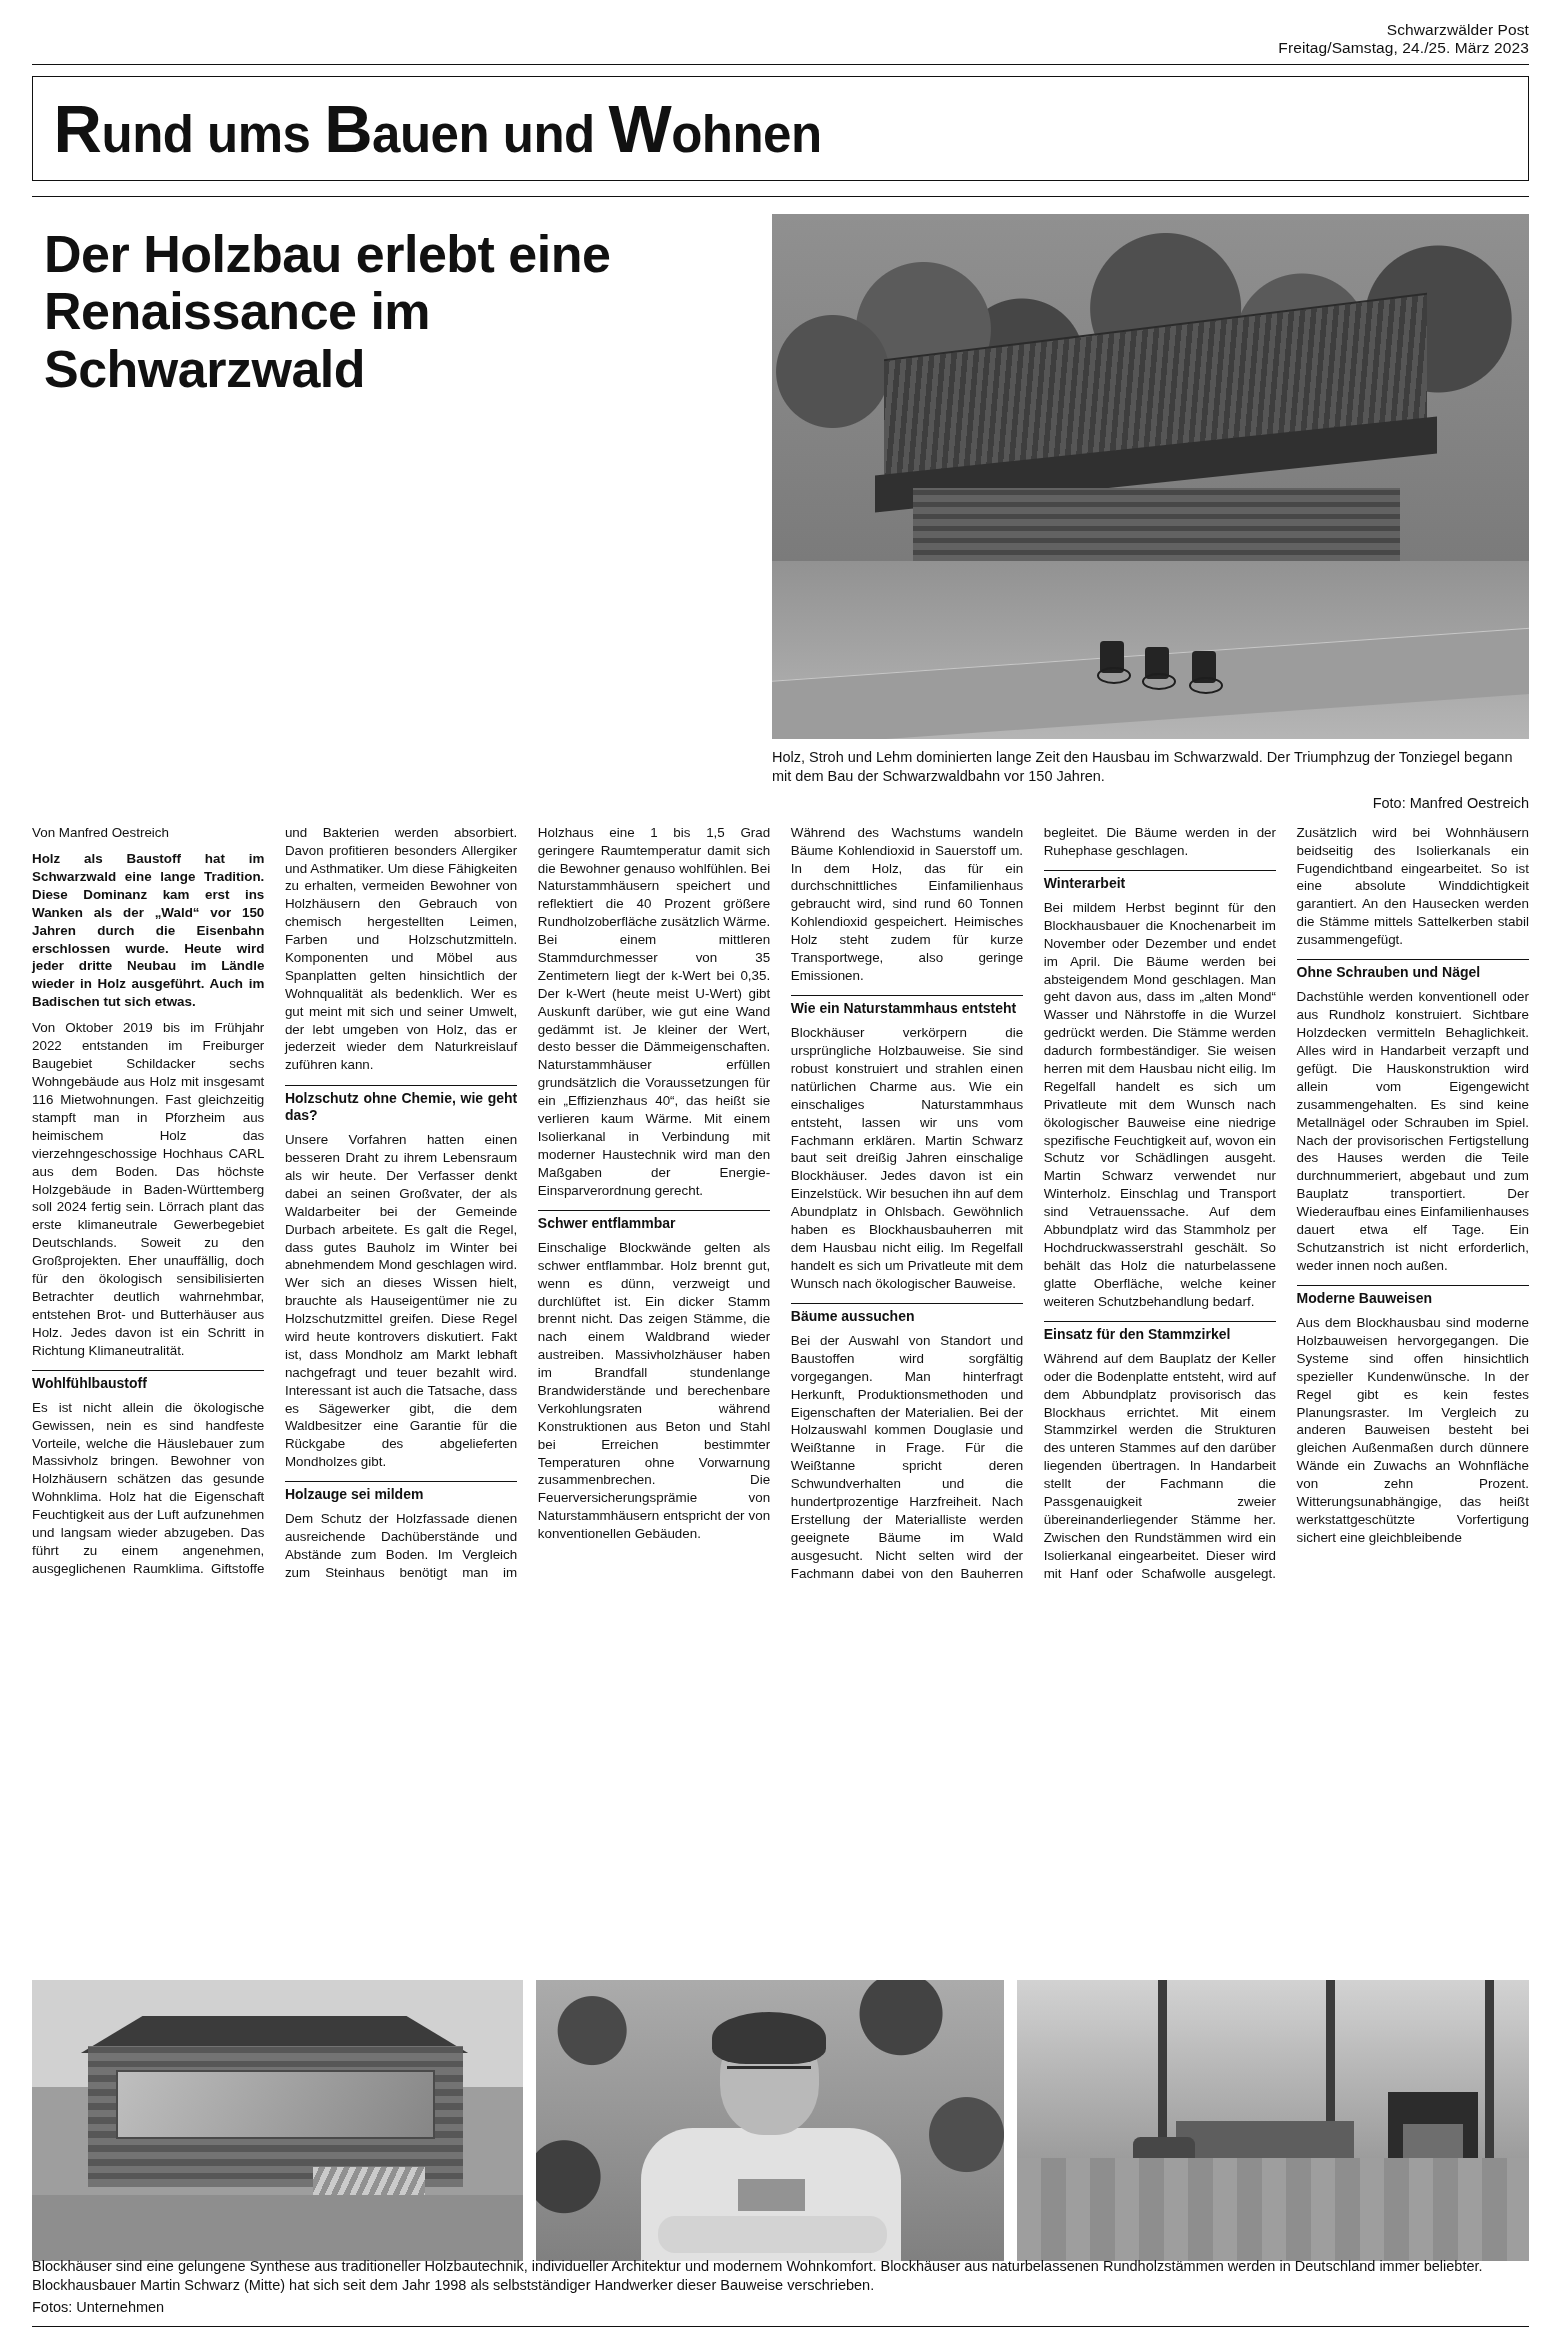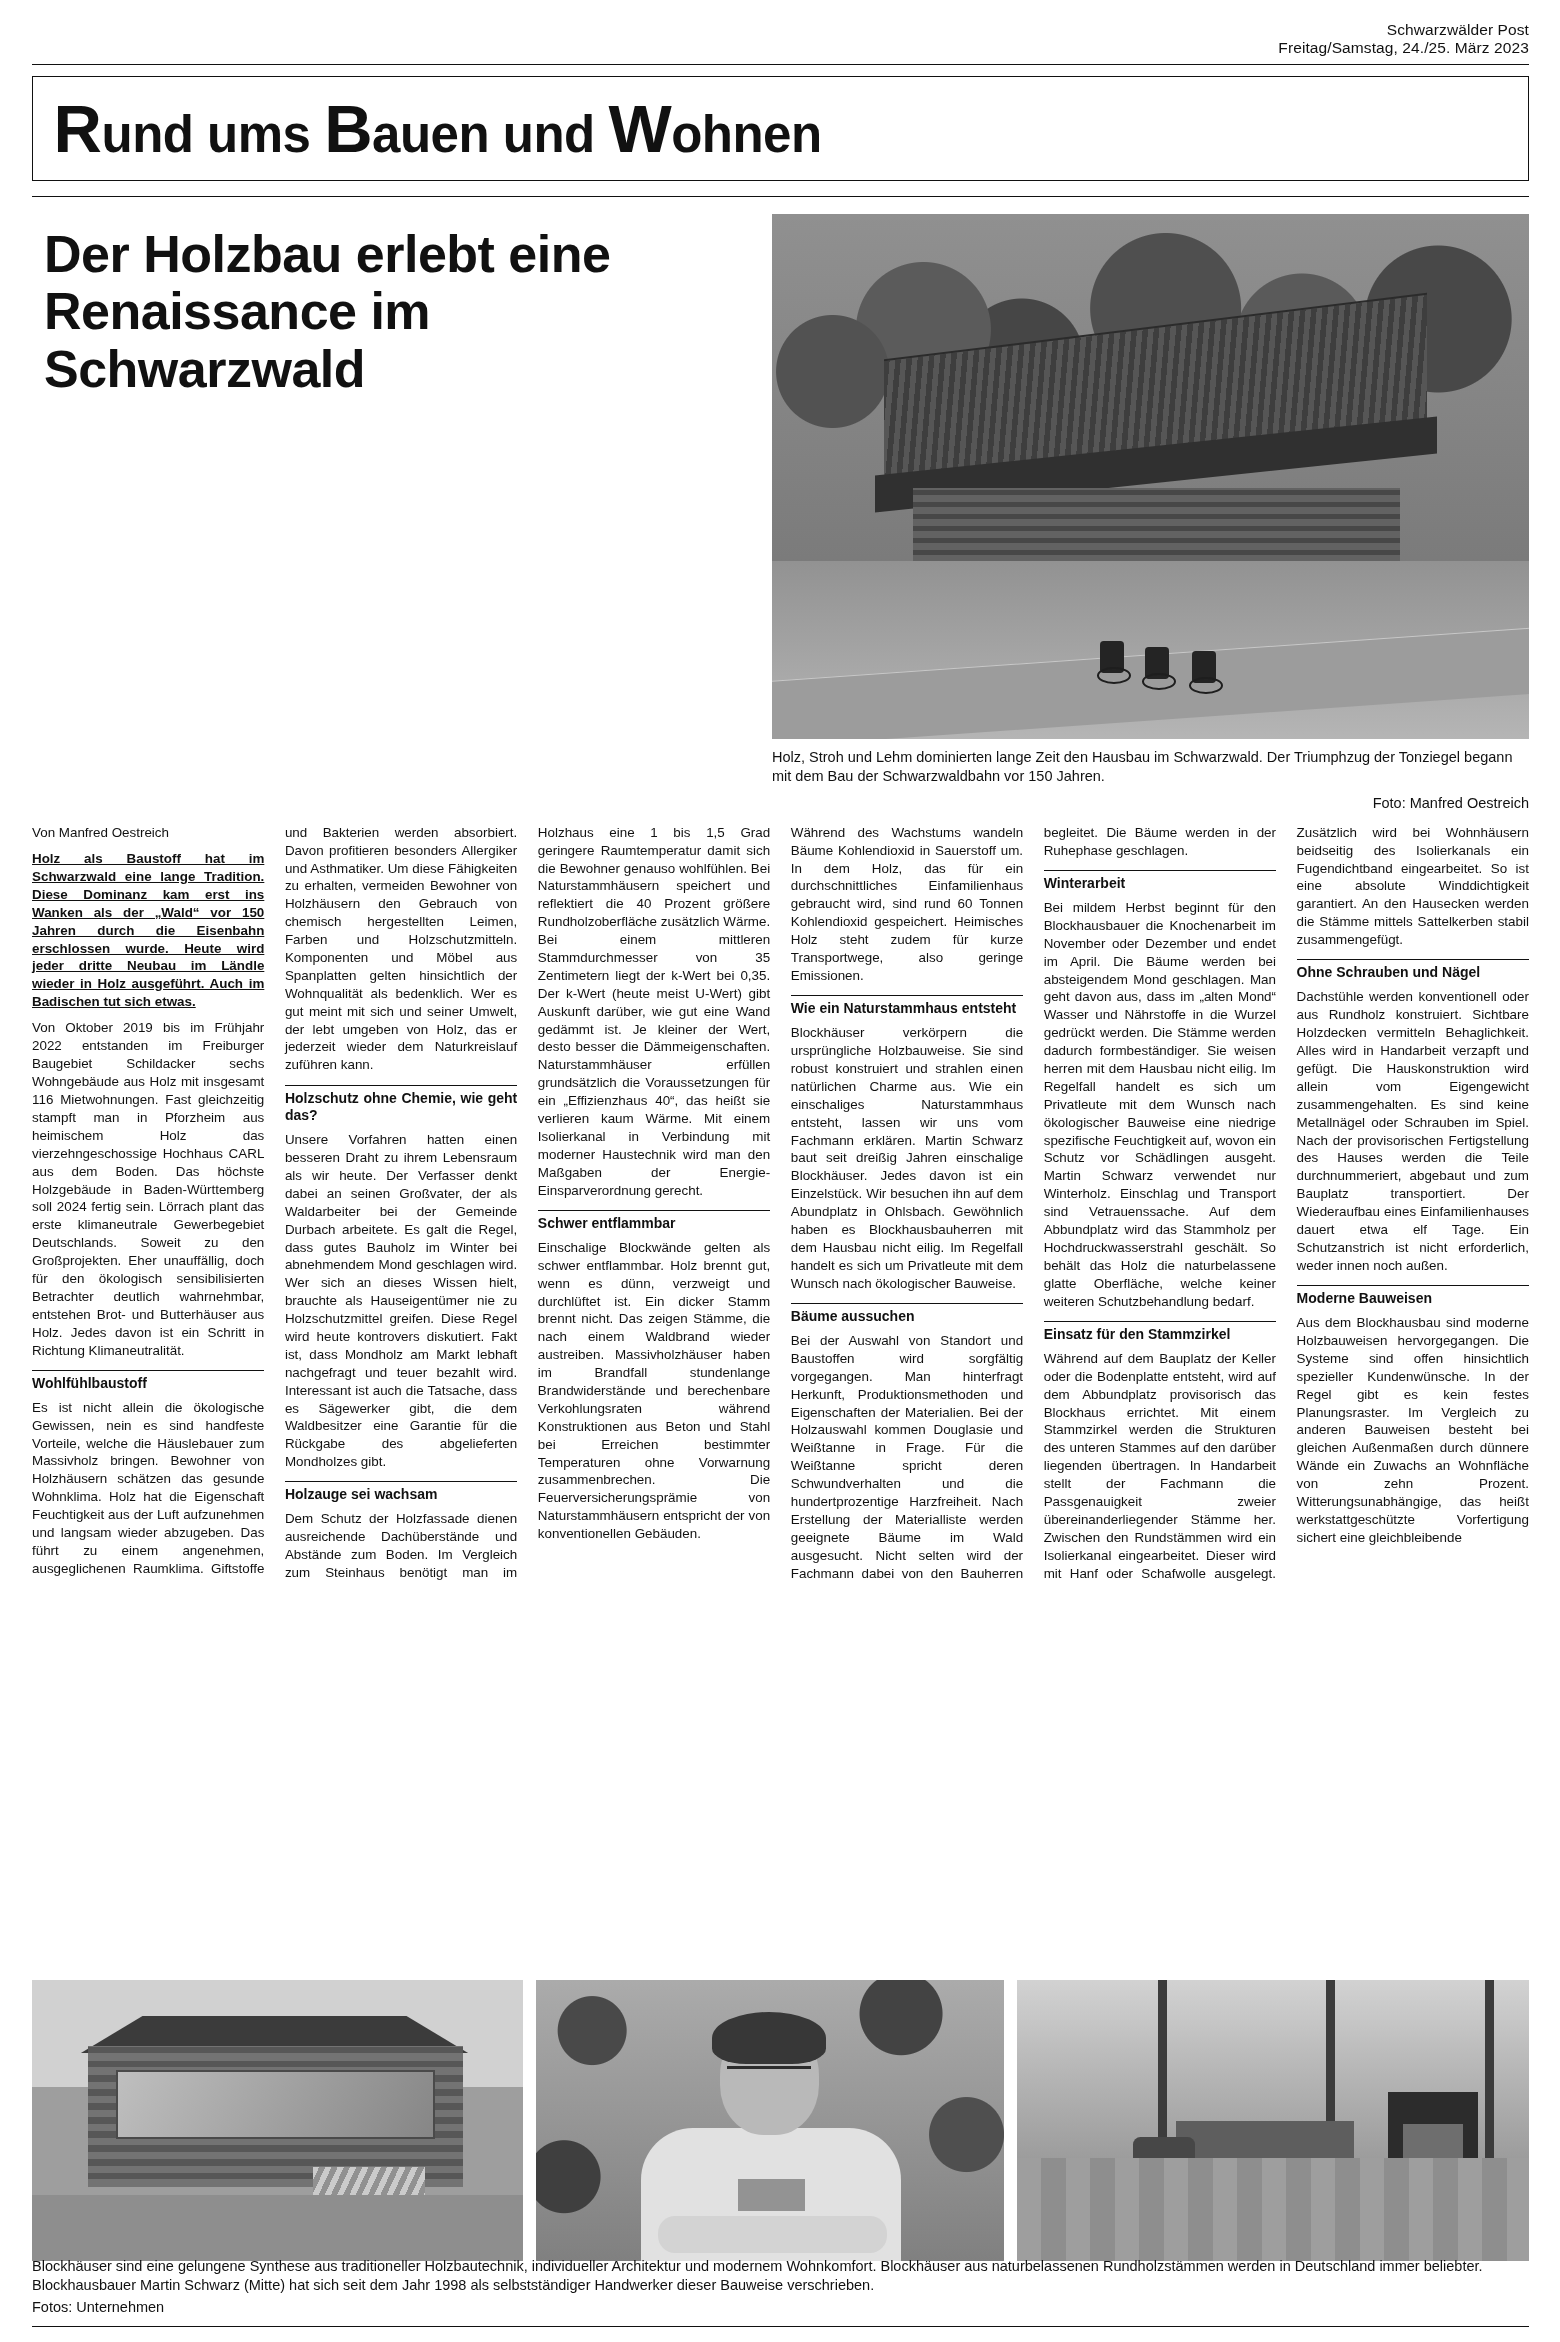--- a/index.html
+++ b/index.html
@@ -70,21 +70,21 @@
     column-count:6;
     column-gap:20.6px;
     column-rule:none;
     font-size:13.4px;
     line-height:1.335;
     text-align:justify;
     hyphens:auto;
   }
   .cols p { margin:0 0 8.4px 0; }
   .byline { font-size:13.4px; margin:0 0 7.5px 0; }
-  .lead { font-weight:700;text-decoration:underline; }
+  .lead { font-weight:700; }
   .subhead {
     font-weight:700; font-size:14px; line-height:1.25;
     margin:10.3px 0 6.6px 0;
     padding-top:4px;
     border-top:1.4px solid #111;
     break-after:avoid;
   }
 
   
 
@@ -242,21 +242,21 @@
     <p class="byline">Von Manfred Oestreich</p>
     <p class="lead">Holz als Baustoff hat im Schwarzwald eine lange Tradition. Diese Dominanz kam erst ins Wanken als der „Wald“ vor 150 Jahren durch die Eisenbahn erschlossen wurde. Heute wird jeder dritte Neubau im Ländle wieder in Holz ausgeführt. Auch im Badischen tut sich etwas.</p>
     <p>Von Oktober 2019 bis im Frühjahr 2022 entstanden im Freiburger Baugebiet Schildacker sechs Wohngebäude aus Holz mit insgesamt 116 Mietwohnungen. Fast gleichzeitig stampft man in Pforzheim aus heimischem Holz das vierzehngeschossige Hochhaus CARL aus dem Boden. Das höchste Holzgebäude in Baden-Württemberg soll 2024 fertig sein. Lörrach plant das erste klimaneutrale Gewerbegebiet Deutschlands. Soweit zu den Großprojekten. Eher unauffällig, doch für den ökologisch sensibilisierten Betrachter deutlich wahrnehmbar, entstehen Brot- und Butterhäuser aus Holz. Jedes davon ist ein Schritt in Richtung Klimaneutralität.</p>
 
     <h3 class="subhead">Wohlfühlbaustoff</h3>
     <p>Es ist nicht allein die ökologische Gewissen, nein es sind handfeste Vorteile, welche die Häuslebauer zum Massivholz bringen. Bewohner von Holzhäusern schätzen das gesunde Wohnklima. Holz hat die Eigenschaft Feuchtigkeit aus der Luft aufzunehmen und langsam wieder abzugeben. Das führt zu einem angenehmen, ausgeglichenen Raumklima. Giftstoffe und Bakterien werden absorbiert. Davon profitieren besonders Allergiker und Asthmatiker. Um diese Fähigkeiten zu erhalten, vermeiden Bewohner von Holzhäusern den Gebrauch von chemisch hergestellten Leimen, Farben und Holzschutzmitteln. Komponenten und Möbel aus Spanplatten gelten hinsichtlich der Wohnqualität als bedenklich. Wer es gut meint mit sich und seiner Umwelt, der lebt umgeben von Holz, das er jederzeit wieder dem Naturkreislauf zuführen kann.</p>
 
     <h3 class="subhead">Holzschutz ohne Chemie, wie geht das?</h3>
     <p>Unsere Vorfahren hatten einen besseren Draht zu ihrem Lebensraum als wir heute. Der Verfasser denkt dabei an seinen Großvater, der als Waldarbeiter bei der Gemeinde Durbach arbeitete. Es galt die Regel, dass gutes Bauholz im Winter bei abnehmendem Mond geschlagen wird. Wer sich an dieses Wissen hielt, brauchte als Hauseigentümer nie zu Holzschutzmittel greifen. Diese Regel wird heute kontrovers diskutiert. Fakt ist, dass Mondholz am Markt lebhaft nachgefragt und teuer bezahlt wird. Interessant ist auch die Tatsache, dass es Sägewerker gibt, die dem Waldbesitzer eine Garantie für die Rückgabe des abgelieferten Mondholzes gibt.</p>
 
-    <h3 class="subhead">Holzauge sei wachsam</h3>
+    <h3 class="subhead">Holzauge sei mildem</h3>
     <p>Dem Schutz der Holzfassade dienen ausreichende Dachüberstände und Abstände zum Boden. Im Vergleich zum Steinhaus benötigt man im Holzhaus eine 1 bis 1,5 Grad geringere Raumtemperatur damit sich die Bewohner genauso wohlfühlen. Bei Naturstammhäusern speichert und reflektiert die 40 Prozent größere Rundholzoberfläche zusätzlich Wärme. Bei einem mittleren Stammdurchmesser von 35 Zentimetern liegt der k-Wert bei 0,35. Der k-Wert (heute meist U-Wert) gibt Auskunft darüber, wie gut eine Wand gedämmt ist. Je kleiner der Wert, desto besser die Dämmeigenschaften. Naturstammhäuser erfüllen grundsätzlich die Voraussetzungen für ein „Effizienzhaus 40“, das heißt sie verlieren kaum Wärme. Mit einem Isolierkanal in Verbindung mit moderner Haustechnik wird man den Maßgaben der Energie-Einsparverordnung gerecht.</p>
 
     <h3 class="subhead">Schwer entflammbar</h3>
     <p>Einschalige Blockwände gelten als schwer entflammbar. Holz brennt gut, wenn es dünn, verzweigt und durchlüftet ist. Ein dicker Stamm brennt nicht. Das zeigen Stämme, die nach einem Waldbrand wieder austreiben. Massivholzhäuser haben im Brandfall stundenlange Brandwiderstände und berechenbare Verkohlungsraten während Konstruktionen aus Beton und Stahl bei Erreichen bestimmter Temperaturen ohne Vorwarnung zusammenbrechen. Die Feuerversicherungsprämie von Naturstammhäusern entspricht der von konventionellen Gebäuden.</p>
     <p>Während des Wachstums wandeln Bäume Kohlendioxid in Sauerstoff um. In dem Holz, das für ein durchschnittliches Einfamilienhaus gebraucht wird, sind rund 60 Tonnen Kohlendioxid gespeichert. Heimisches Holz steht zudem für kurze Transportwege, also geringe Emissionen.</p>
 
     <h3 class="subhead">Wie ein Naturstammhaus entsteht</h3>
     <p>Blockhäuser verkörpern die ursprüngliche Holzbauweise. Sie sind robust konstruiert und strahlen einen natürlichen Charme aus. Wie ein einschaliges Naturstammhaus entsteht, lassen wir uns vom Fachmann erklären. Martin Schwarz baut seit dreißig Jahren einschalige Blockhäuser. Jedes davon ist ein Einzelstück. Wir besuchen ihn auf dem Abundplatz in Ohlsbach. Gewöhnlich haben es Blockhausbauherren mit dem Hausbau nicht eilig. Im Regelfall handelt es sich um Privatleute mit dem Wunsch nach ökologischer Bauweise.</p>
 
     <h3 class="subhead">Bäume aussuchen</h3>

